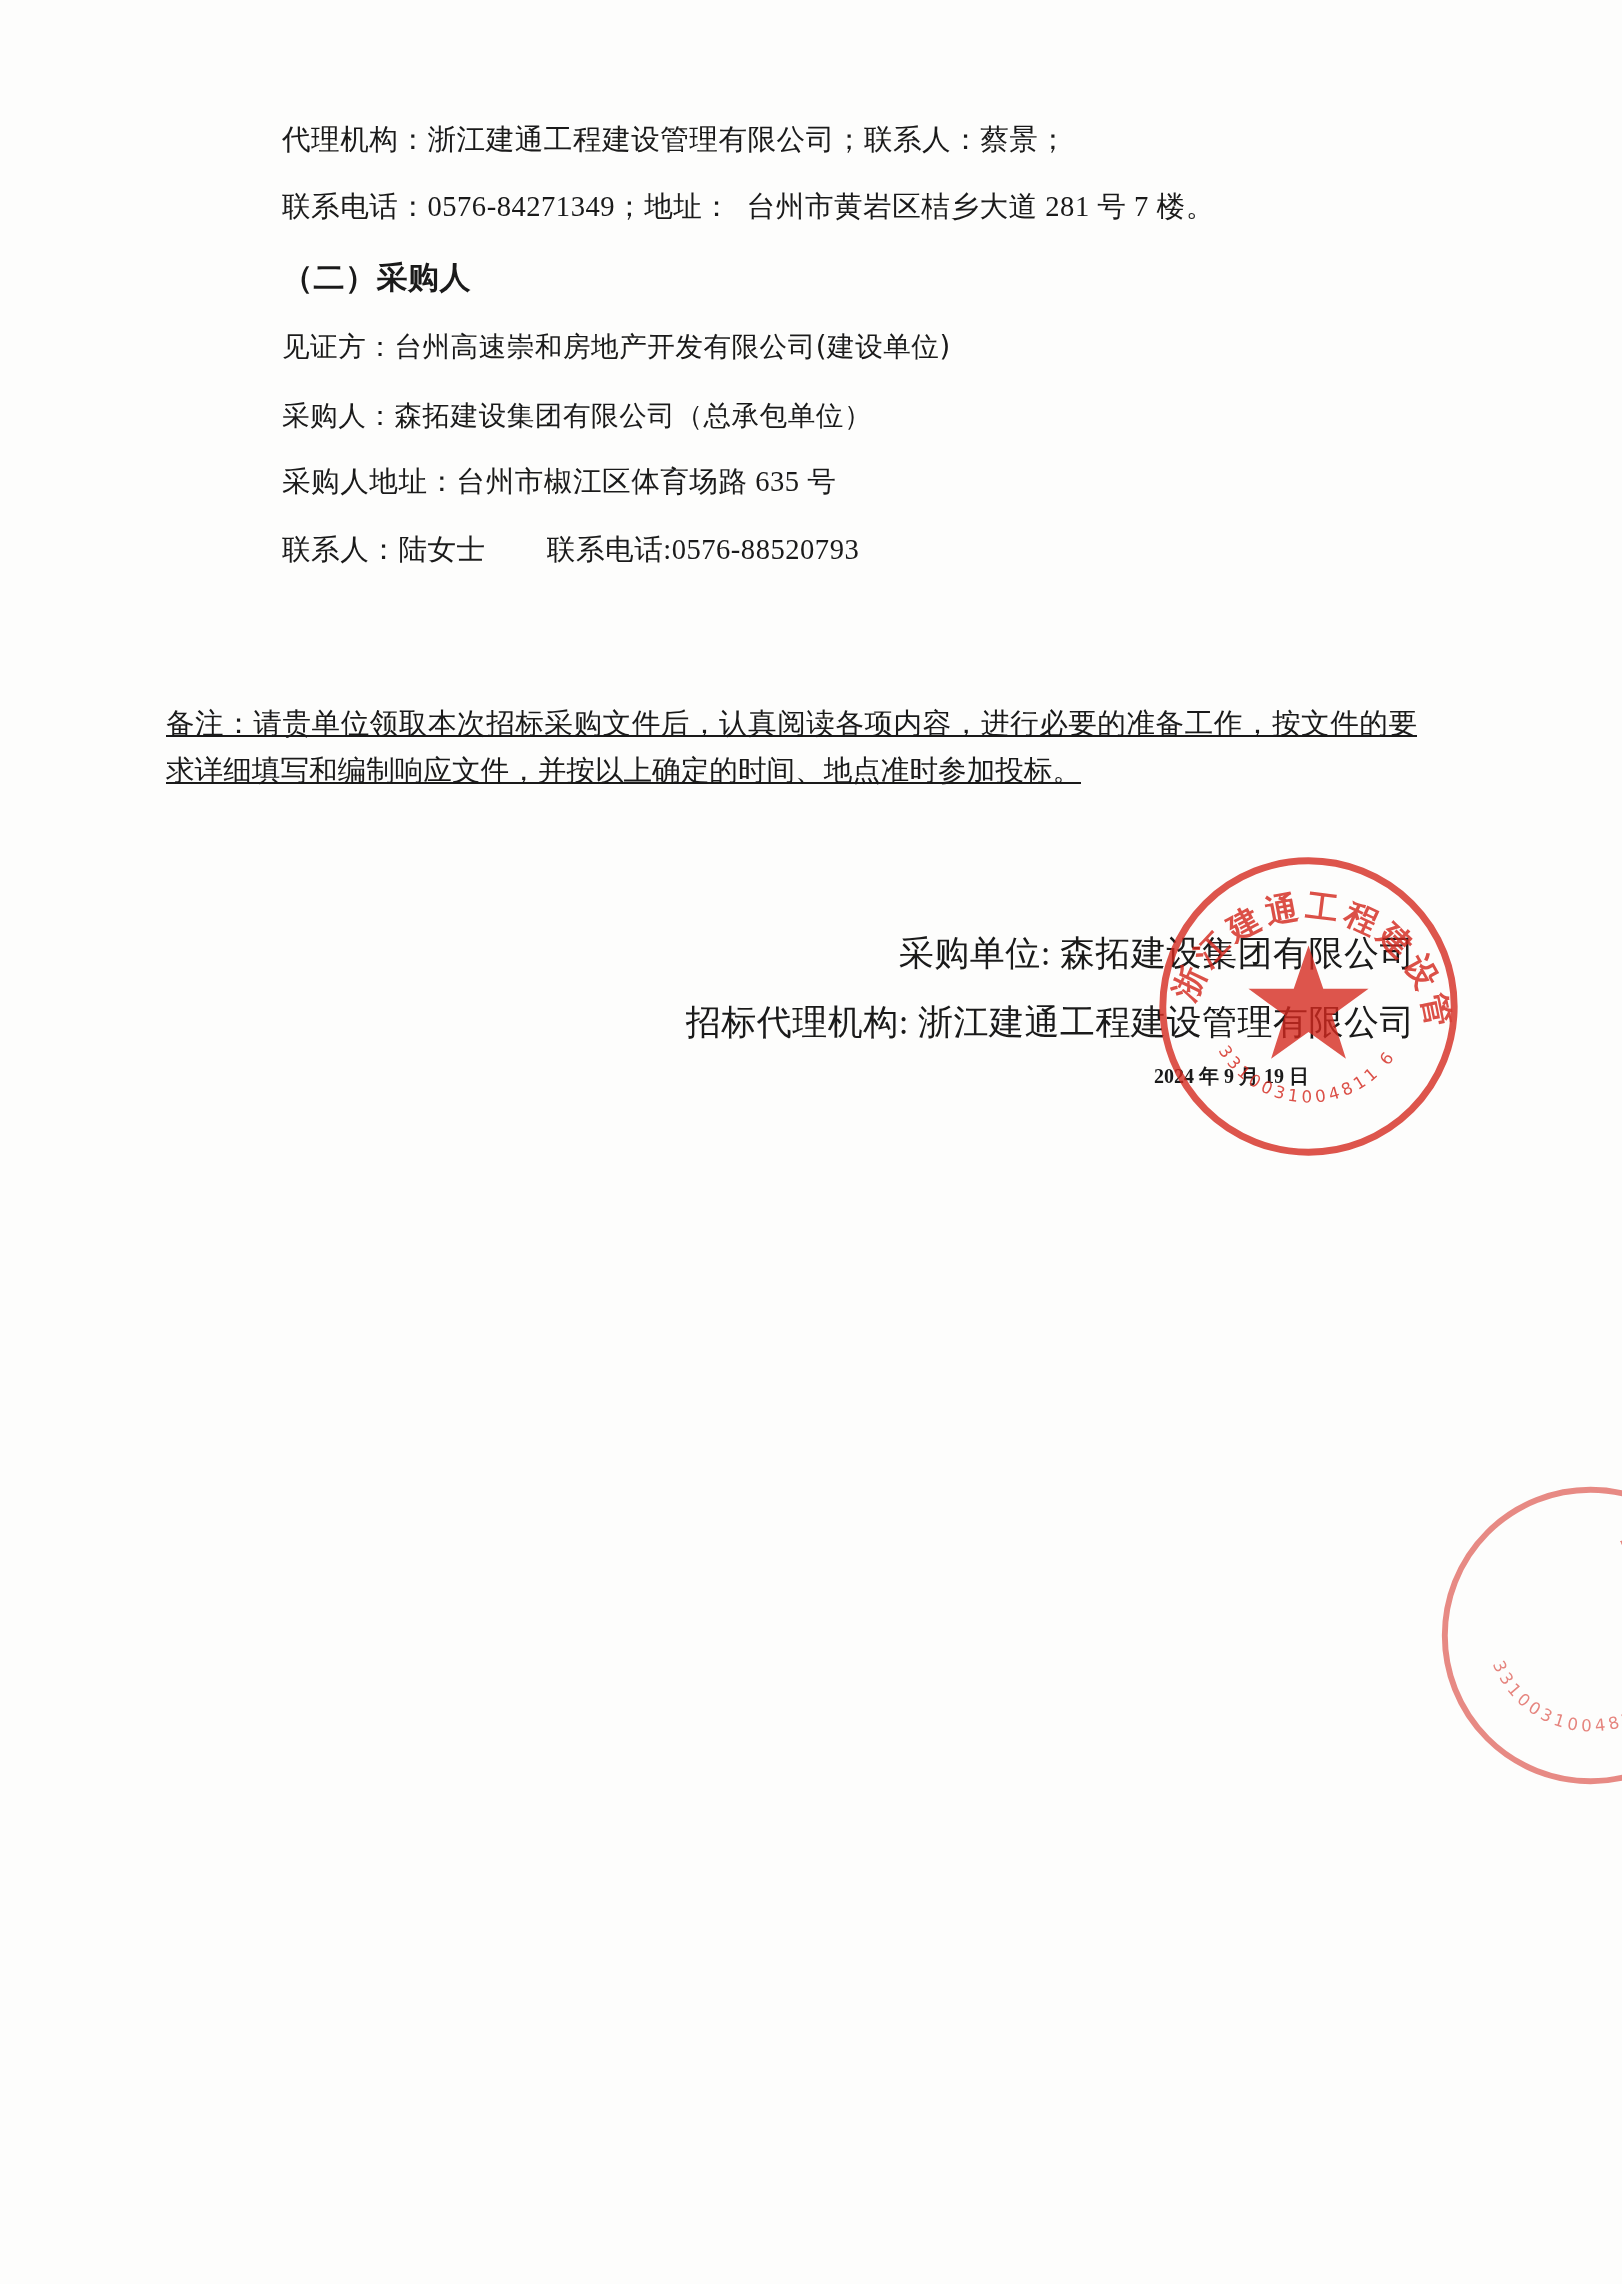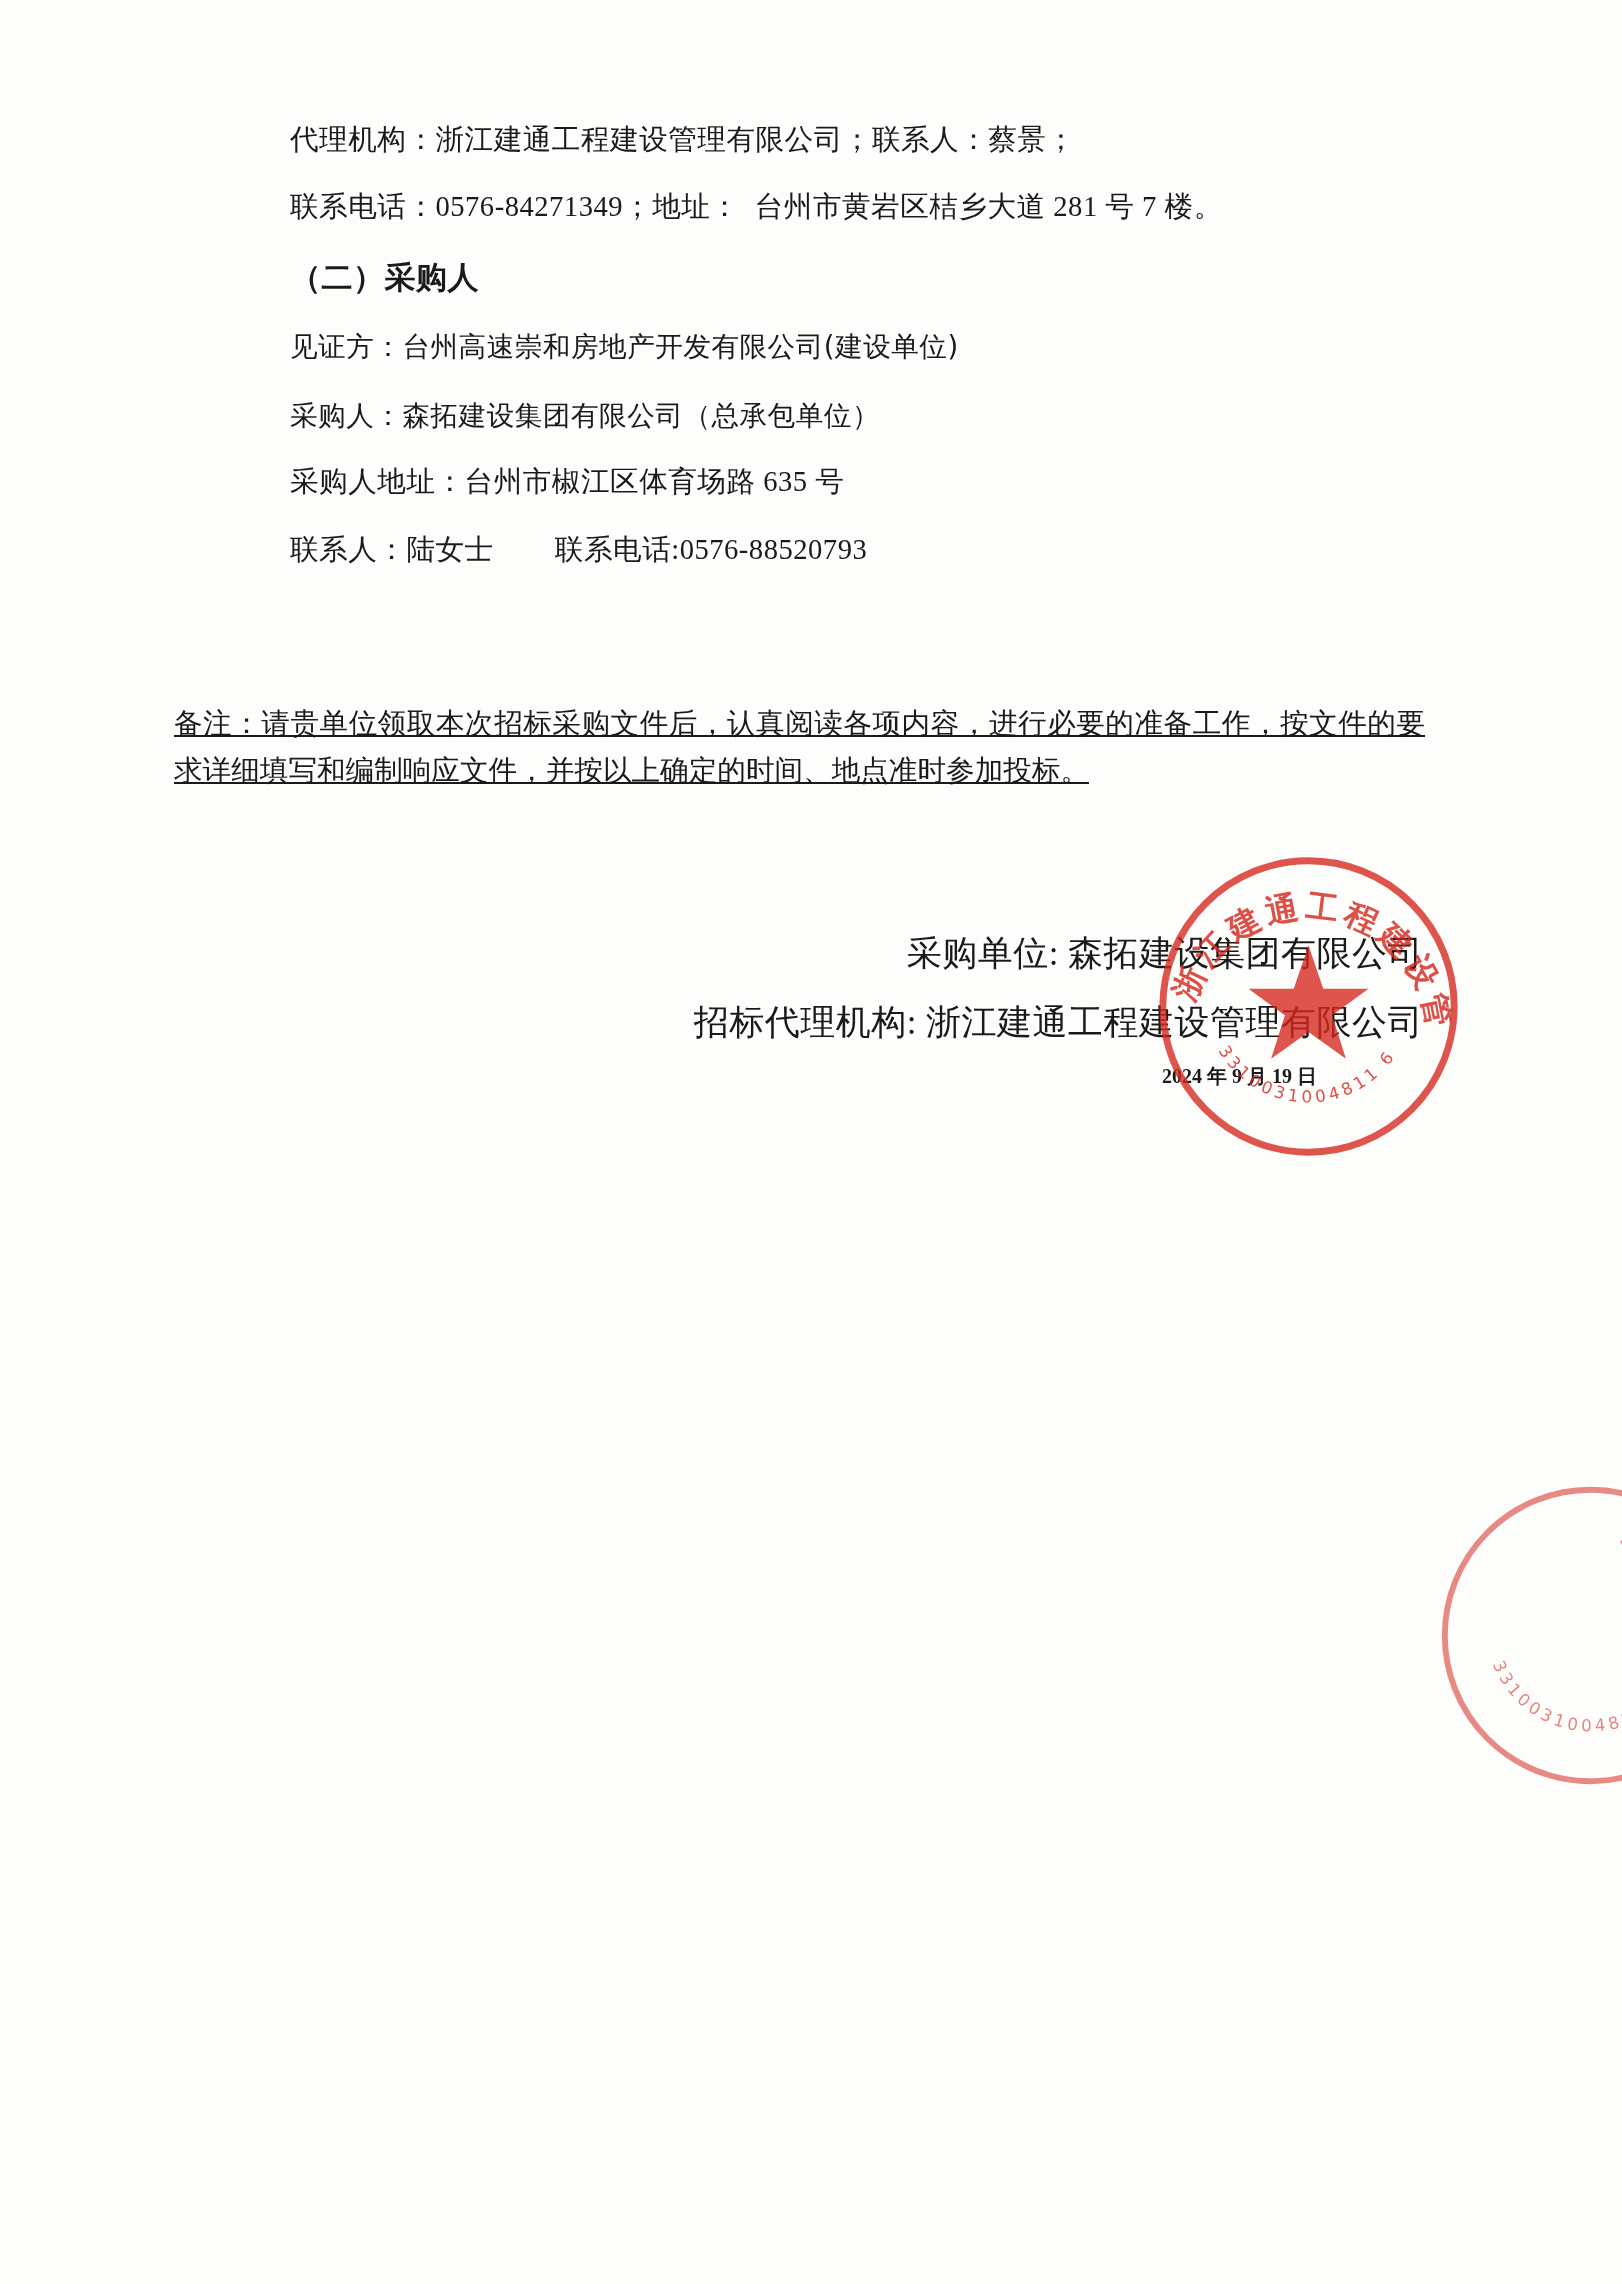--- a/index.html
+++ b/index.html
@@ -18,21 +18,21 @@
   }
 
   .page {
     position: absolute;
     inset: 0;
     background: #fdfdfc;
   }
 
   .content {
     position: absolute;
-    left: 219px;
+    left: 211px;
     top: 118px;
     width: 1212px;
   }
 
   .line {
     font-size: 28.6px;
     line-height: 1.55;
     letter-spacing: 0.5px;
     white-space: pre-wrap;
   }

